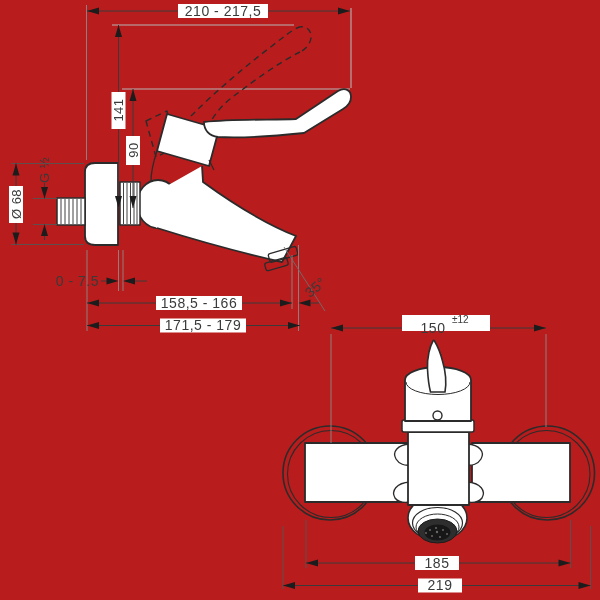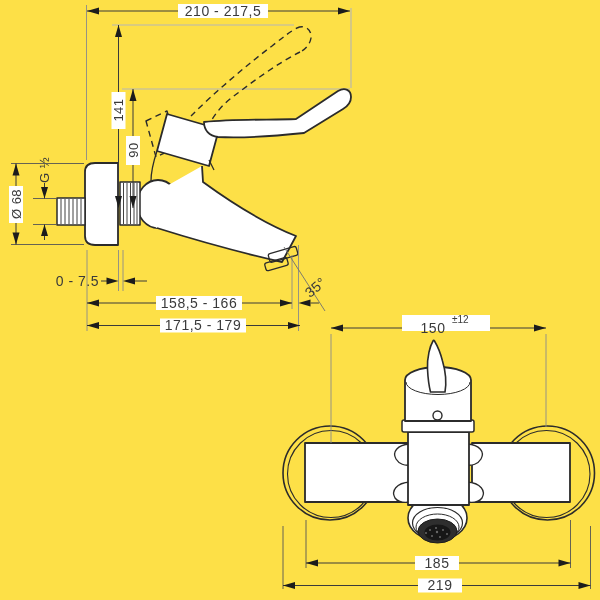--- a/index.html
+++ b/index.html
@@ -1,16 +1,16 @@
 <!DOCTYPE html>
 <html><head>
 <meta charset="utf-8">
 <style>
   html,body{margin:0;padding:0;background:#fff;}
-  .stage{position:relative;width:600px;height:600px;background:#fde047;overflow:hidden;
+  .stage{position:relative;width:600px;height:600px;background:#b91c1c;overflow:hidden;
          font-family:"Liberation Sans", sans-serif;}
   svg{display:block;}
   .outline{fill:#ffffff;stroke:#2b2b2b;stroke-width:1.8;stroke-linejoin:round;}
   .outline-thin{fill:none;stroke:#2b2b2b;stroke-width:1.3;stroke-linejoin:round;}
   .whitefill{fill:#ffffff;stroke:none;}
   .hatch{stroke:#2b2b2b;stroke-width:0.9;}
   .dashed{fill:none;stroke:#2b2b2b;stroke-width:1.4;stroke-dasharray:6 4.5;stroke-linejoin:round;}
   .dim{stroke:#3a3a3a;stroke-width:1;fill:none;}
   .ext{stroke:#8a8a8a;stroke-width:0.9;fill:none;}
   .ref{stroke:#b5b5b5;stroke-width:1.1;fill:none;}

